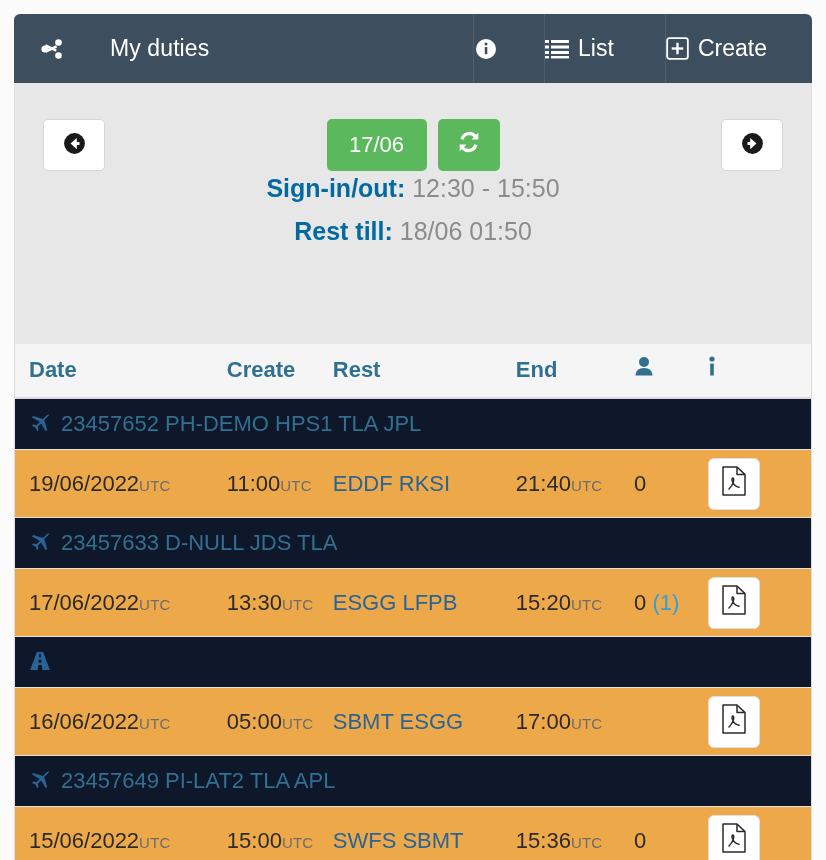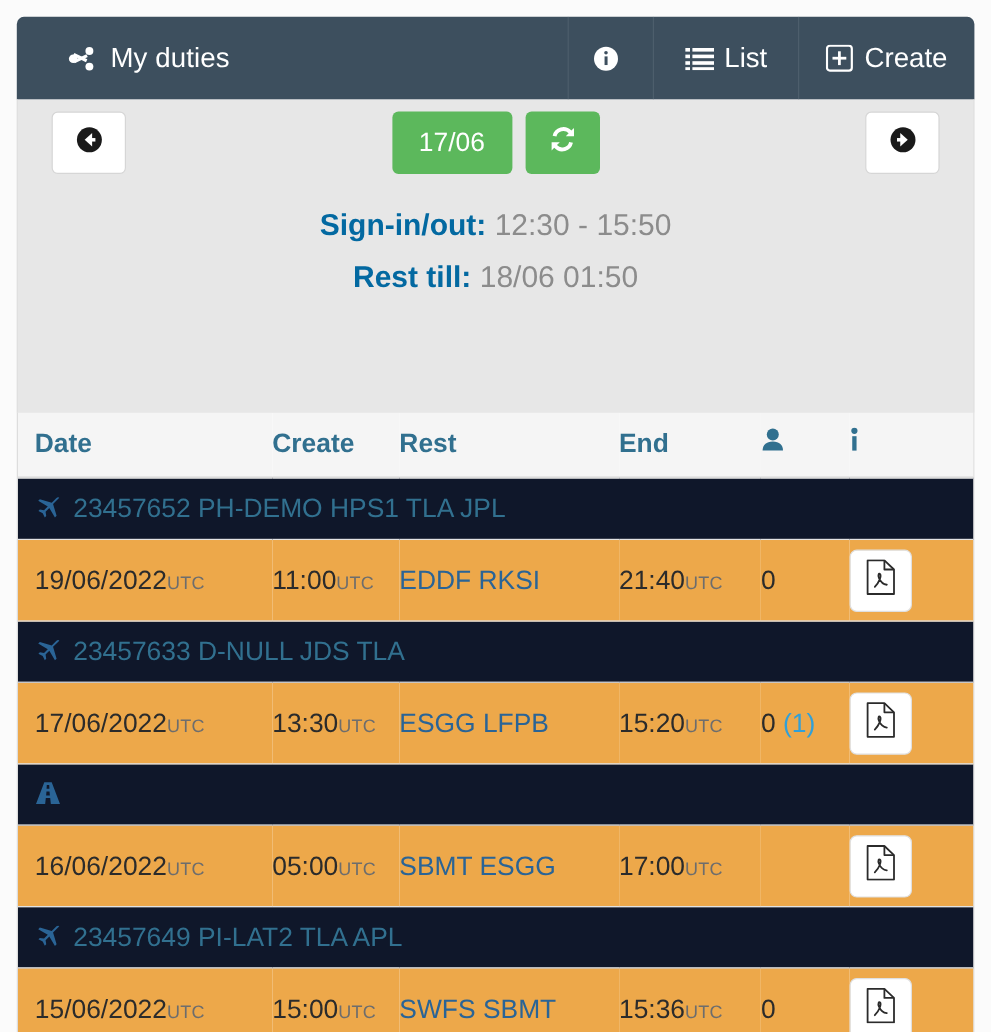--- a/index.html
+++ b/index.html
@@ -18,27 +18,28 @@
     background:#3d4f5e;
     border-radius:6px 6px 0 0;
     height:69px;
     display:flex;align-items:stretch;
     color:#ffffff;
     overflow:hidden;
   }
   .head-title{
     flex:1 1 auto;
     display:flex;align-items:center;
-    padding-left:42px;
+    padding-left:26px;
     font-size:23px;
     letter-spacing:.1px;
+    gap:34px;
   }
   .head-title .ic{margin-right:12px;display:flex;align-items:center;}
   .head-btn{
-    display:flex;align-items:center;justify-content:center;
+    display:flex;align-items:center;
     border-left:1px solid #4d5e6c;
     font-size:23px;
     cursor:pointer;
     padding:0 20px;
     white-space:nowrap;
   }
   .head-btn .ic{display:flex;align-items:center;margin-right:9px;}
   #btn-info{width:70px;padding:0;}
   #btn-list{width:120px;padding:0;}
   #btn-create{width:146px;padding:0;}
@@ -47,22 +48,22 @@
   .panel-body{
     background:#e7e7e7;
     padding:0;
     border-left:1px solid #e0e0e0;
     border-right:1px solid #e0e0e0;
     height:261px;
     box-sizing:border-box;
     position:relative;
   }
   .nav-row{
-    display:flex;align-items:flex-end;
-    padding:20px 28px 0 28px;
+    display:flex;align-items:flex-start;
+    padding:36px 28px 0 28px;
     height:62px;box-sizing:border-box;
   }
   .sq-btn{
     width:62px;height:52px;
     background:#ffffff;
     border:1px solid #d6d6d6;
     border-radius:5px;
     display:flex;align-items:center;justify-content:center;
     cursor:pointer;
     box-sizing:border-box;

